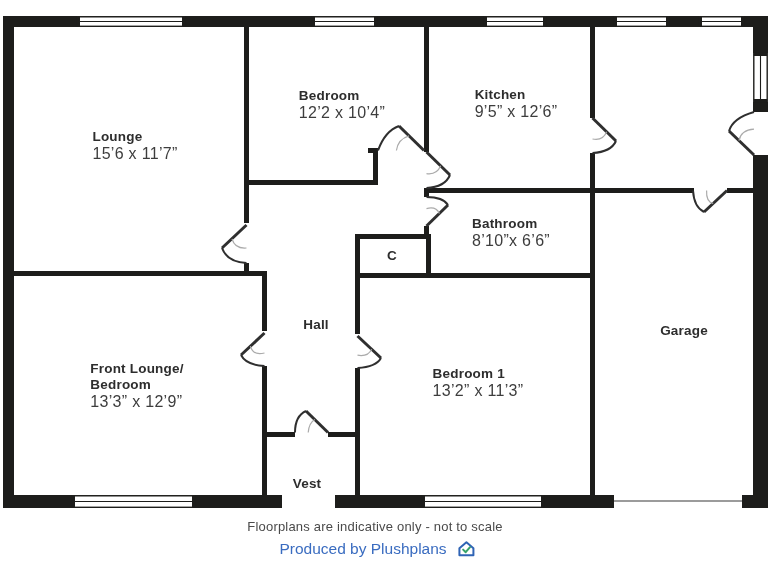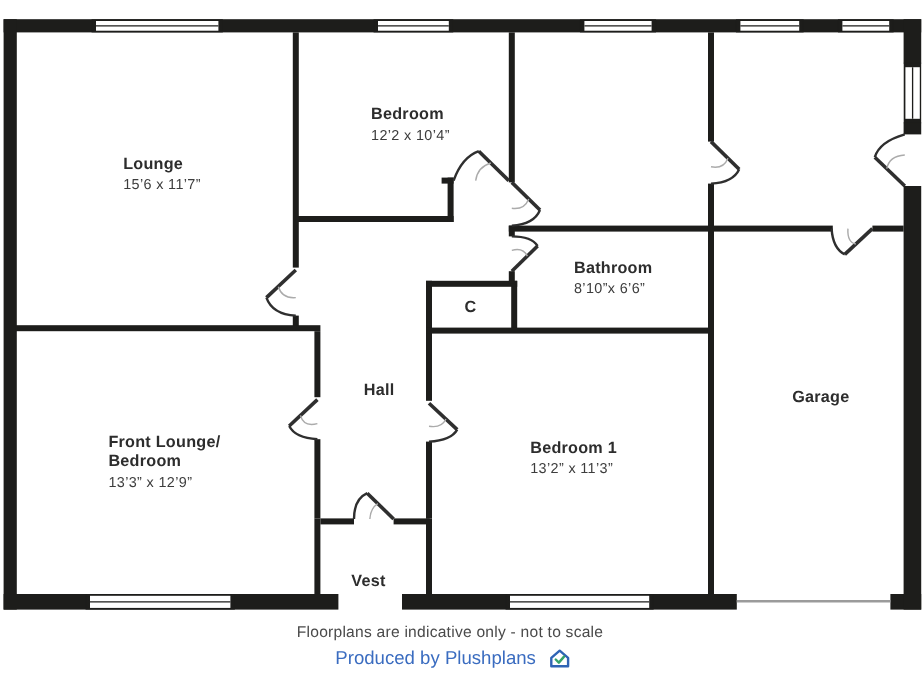--- a/index.html
+++ b/index.html
@@ -12,21 +12,21 @@
     --green:#37a36a;
     --footer:#4a4a4a;
   }
   *{margin:0;padding:0;box-sizing:border-box}
   html,body{background:#fff}
   body{font-family:"Liberation Sans", sans-serif;}
   .stage{position:relative;width:768px;height:576px;background:#fff;overflow:hidden}
   .plan-svg{position:absolute;left:0;top:0}
   .room-label{position:absolute;transform:translate(-50%,-50%);color:var(--text);white-space:nowrap;line-height:16px}
   .room-name{font-weight:bold;font-size:13.5px;letter-spacing:.2px;color:var(--text)}
-  .room-dims{font-size:12px;letter-spacing:.3px;color:var(--dims);margin-top:1px}
+  .room-dims{font-size:16px;letter-spacing:.3px;color:var(--dims);margin-top:1px}
   .footer-disclaimer{position:absolute;left:375px;top:519px;transform:translateX(-50%);font-size:13px;color:var(--footer);letter-spacing:.2px;white-space:nowrap}
   .footer-credit{position:absolute;left:378px;top:540px;transform:translateX(-50%);display:flex;align-items:center;gap:10px;font-size:15.5px;color:var(--link);white-space:nowrap;cursor:pointer}
   .logo{display:inline-block}
 </style>
 </head>
 <body>
 
 <div class="stage">
 
   <svg class="plan-svg" width="768" height="576" viewBox="0 0 768 576">
@@ -194,20 +194,24 @@
   <div class="room-label" style="left:135px;top:145px">
     <div class="room-name">Lounge</div>
     <div class="room-dims">15’6 x 11’7”</div>
   </div>
 
   <div class="room-label" style="left:342px;top:104px">
     <div class="room-name">Bedroom</div>
     <div class="room-dims">12’2 x 10’4”</div>
   </div>
 
+  <div class="room-label" style="left:516px;top:103px">
+    <div class="room-name">Kitchen</div>
+    <div class="room-dims">9’5” x 12’6”</div>
+  </div>
 
 
   <div class="room-label" style="left:511px;top:232px">
     <div class="room-name">Bathroom</div>
     <div class="room-dims">8’10”x 6’6”</div>
   </div>
 
   <div class="room-label" style="left:392px;top:256px">
     <div class="room-name">C</div>
   </div>

